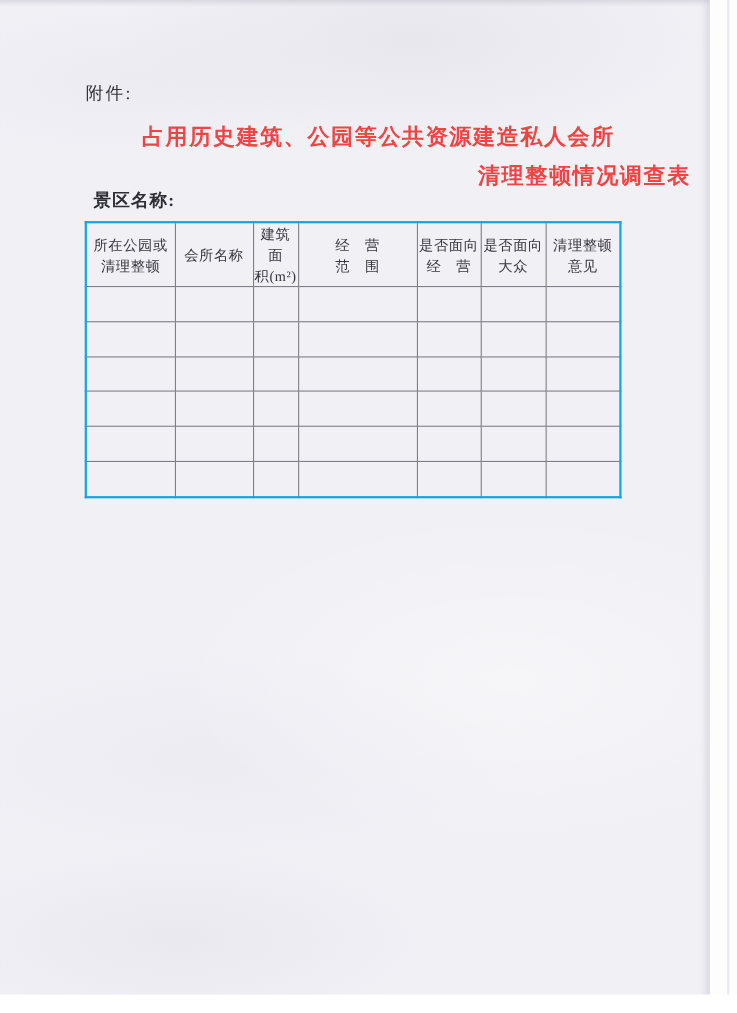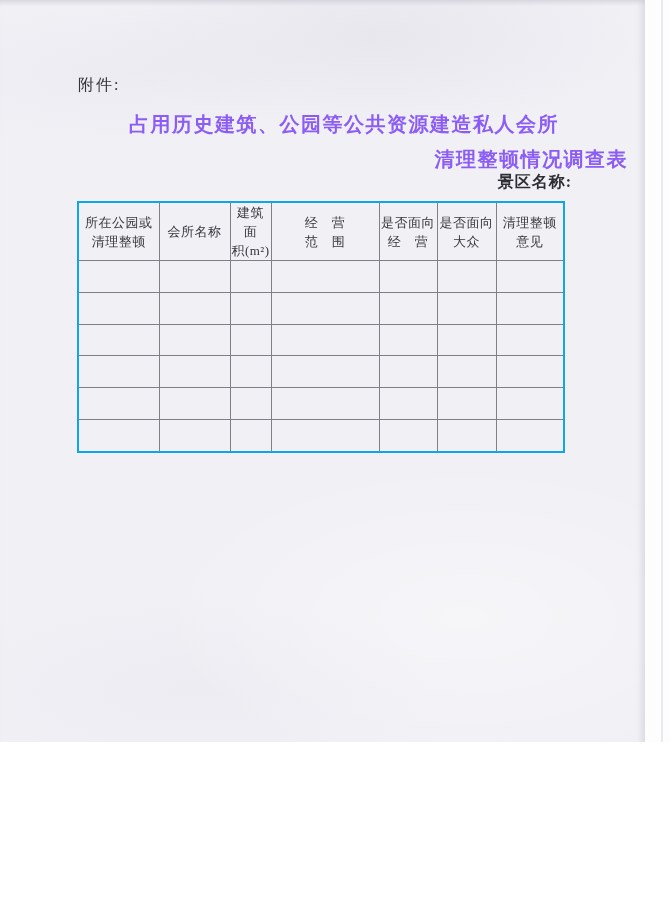--- a/index.html
+++ b/index.html
@@ -1,19 +1,19 @@
 <!DOCTYPE html>
 <html><head>
 <meta charset="utf-8">
 <style>
   html, body { margin: 0; padding: 0; }
   .scan {
     position: relative;
     width: 670px;
-    height: 742px;
+    height: 904px;
     background: #fdfdfe;
     overflow: hidden;
     font-family: "Liberation Serif", "DejaVu Serif", serif;
   }
   
   .paper {
     position: absolute;
     left: 0; top: 0;
     width: 645px; height: 908px;
     background:
@@ -40,31 +40,31 @@
     color: #33333a;
     letter-spacing: 2px;
   }
   .title-line {
     position: absolute;
     left: 60px; width: 568px;
     text-align: center;
     font-family: "Liberation Sans", "DejaVu Sans", sans-serif;
     font-weight: bold;
     font-size: 20px;
-    color: #8b5cf6;
+    color: #ef4444;
     letter-spacing: 1.5px;
   }
   .title-line.l1 { top: 111px; }
   .title-line.l2 { top: 146px; text-align: right; }
   .meta-row {
     position: absolute;
     left: 85px; top: 172px;
     width: 487px;
     display: flex;
-    justify-content: flex-end;
+    justify-content: space-between;
     font-size: 16px;
     font-weight: bold;
     color: #2e2e35;
     letter-spacing: 1px;
   }
   .blank { letter-spacing: 0; }
   table.survey {
     position: absolute;
     left: 77px; top: 201px;
     width: 488px;

